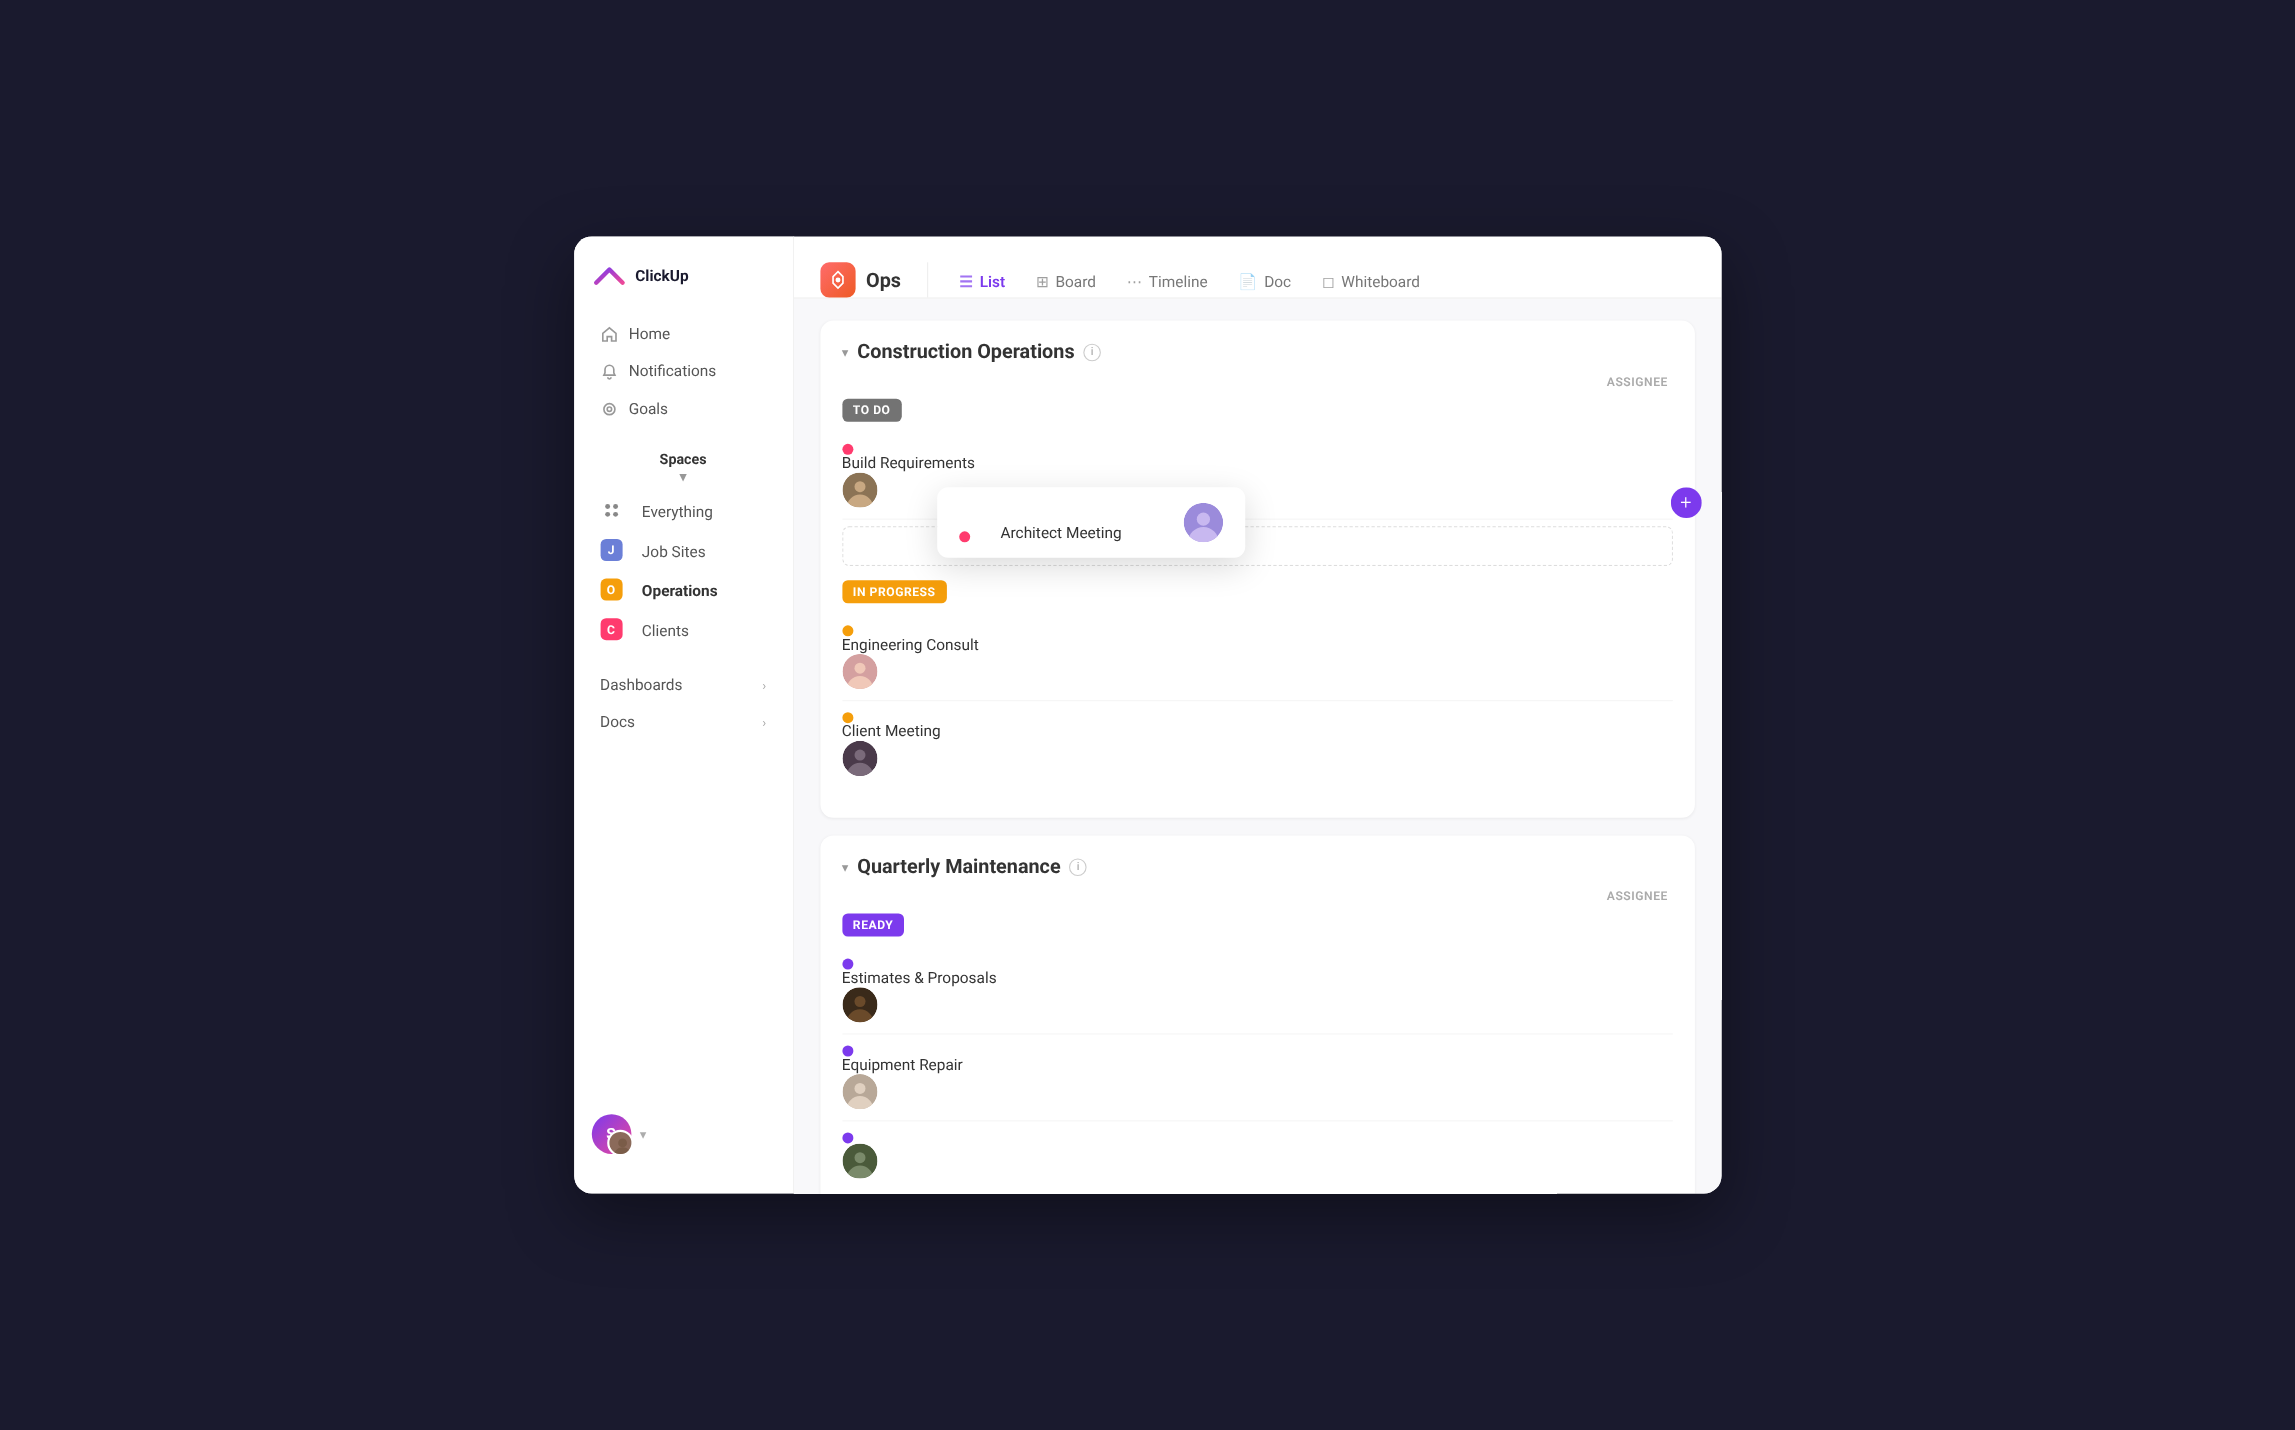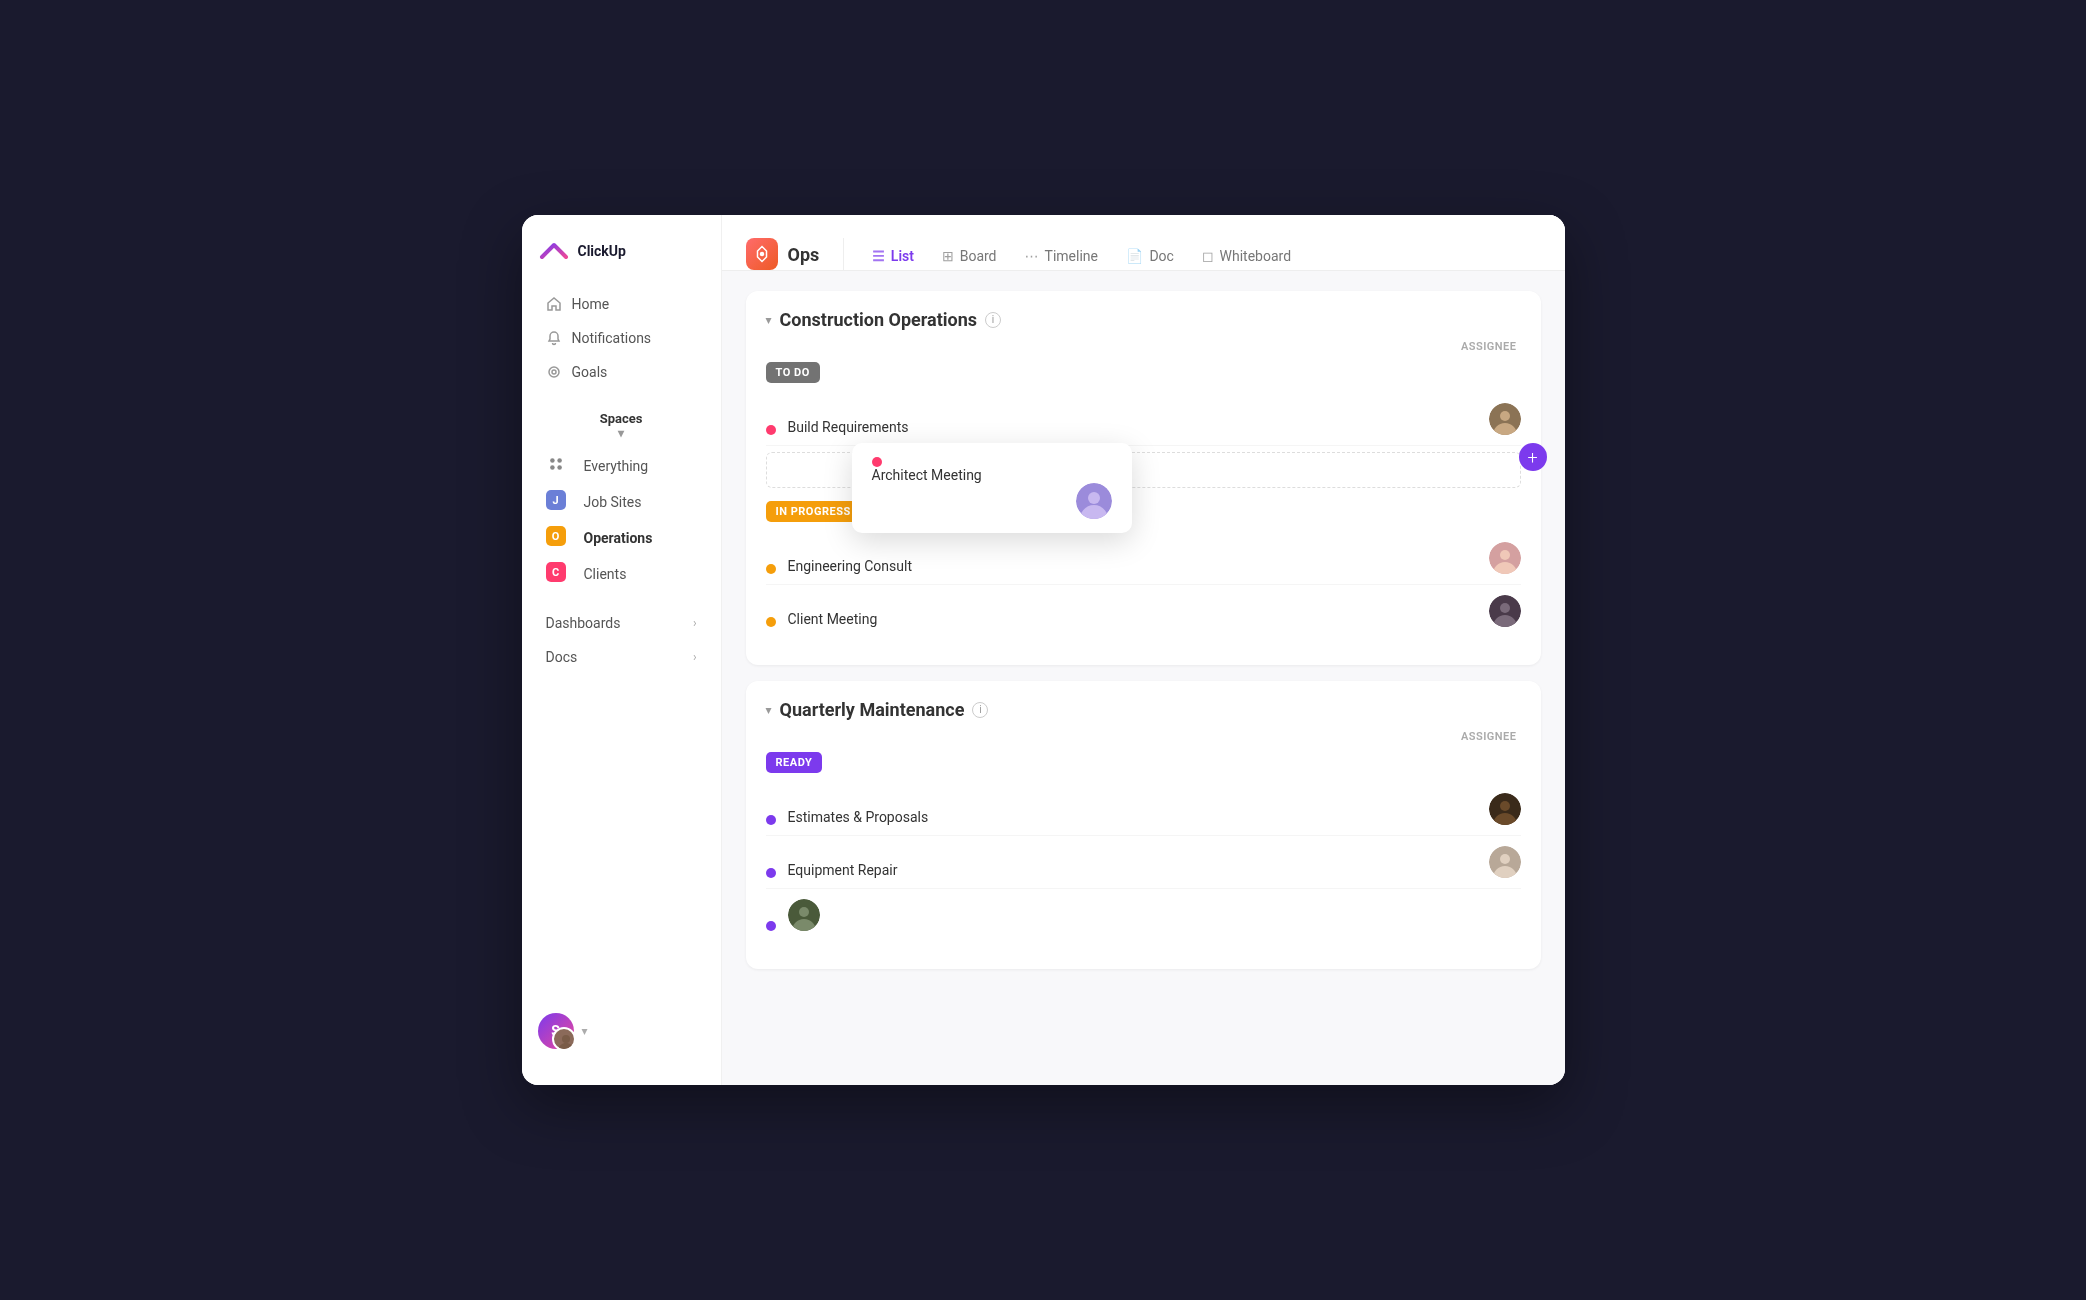--- a/index.html
+++ b/index.html
@@ -278,24 +278,25 @@
       text-align: right;
       font-size: 11px;
       font-weight: 600;
       color: #aaa;
       letter-spacing: 0.5px;
       margin-bottom: 8px;
       padding-right: 4px;
     }
     .task-row {
       display: flex;
-      align-items: flex-end;
+      align-items: flex-start;
       padding: 10px 0;
       border-bottom: 1px solid #f5f5f5;
       cursor: pointer;
+      flex-direction: column;
     }
     .task-row:last-child { border-bottom: none; }
     .task-dot {
       width: 10px;
       height: 10px;
       border-radius: 50%;
       margin-right: 12px;
       flex-shrink: 0;
     }
     .dot-red { background: #ff3b6e; }
@@ -322,25 +323,24 @@
     
     .floating-card {
       position: absolute;
       top: 228px;
       left: 330px;
       background: #fff;
       border-radius: 10px;
       box-shadow: 0 8px 30px rgba(0,0,0,0.15);
       padding: 14px 20px;
       display: flex;
-      align-items: flex-start;
-      gap: 0;
+      align-items: flex-end;
+      gap: 28px;
       z-index: 10;
       min-width: 280px;
-      flex-direction: column;
     }
     .floating-card-dot {
       width: 10px;
       height: 10px;
       border-radius: 50%;
       background: #ff3b6e;
       flex-shrink: 0;
     }
     .floating-card-text {
       font-size: 14px;

